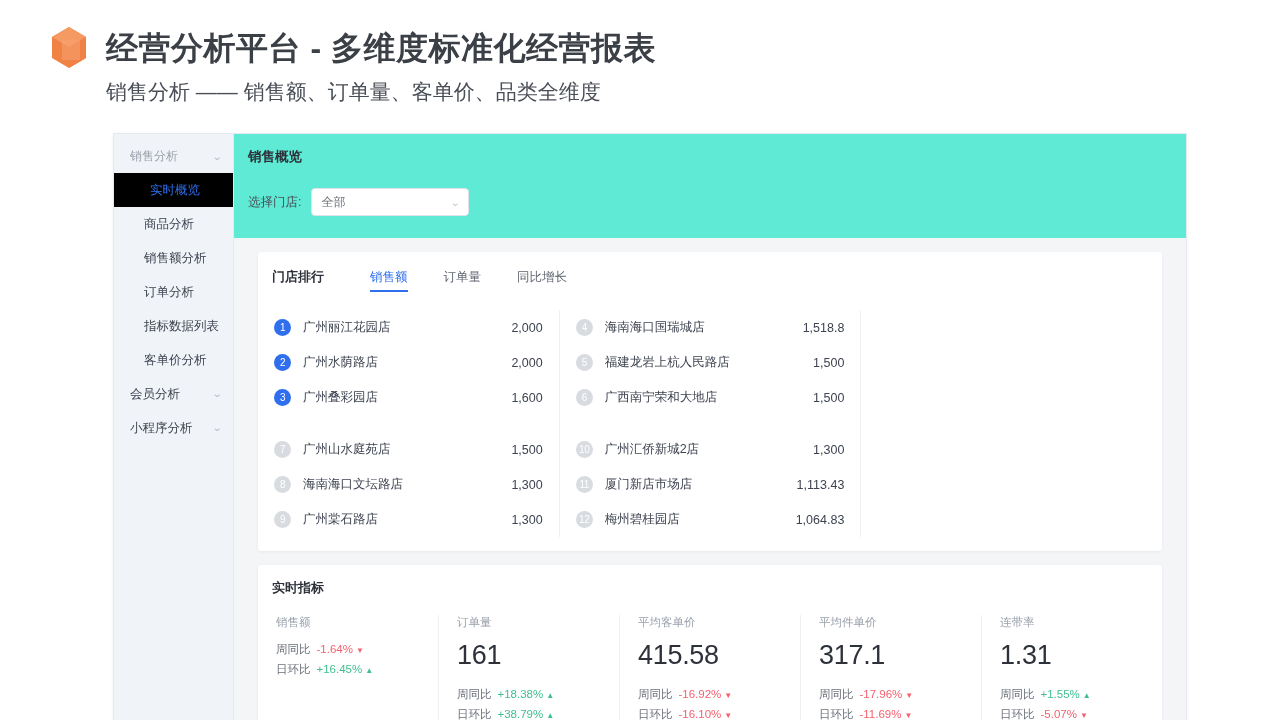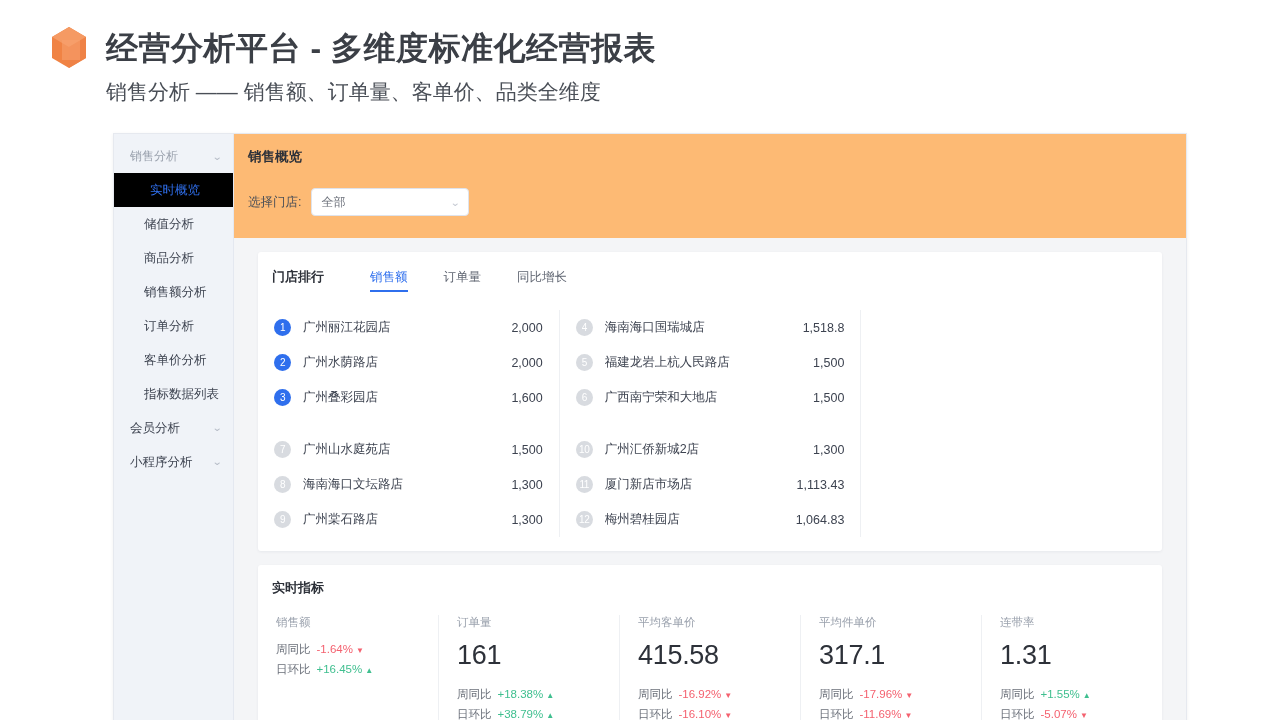--- a/index.html
+++ b/index.html
@@ -131,21 +131,21 @@
 
   
   .main {
     flex: 1 1 auto;
     display: flex;
     flex-direction: column;
     min-width: 0;
     background: #f4f5f7;
   }
   .main-head {
-    background: #fdba74;
+    background: #5eead4;
     padding: 14px 0 0 14px;
     flex: 0 0 auto;
     height: 104px;
     box-sizing: border-box;
   }
   .main-head-title {
     font-size: 13.5px;
     font-weight: bold;
     color: #2d3139;
     margin-bottom: 22px;
@@ -342,36 +342,33 @@
     <div class="sidebar">
       <div class="side-group-title">
         <span>销售分析</span>
         <span class="chev">⌄</span>
       </div>
 
       <div class="side-item active">
         <span>实时概览</span>
       </div>
       <div class="side-item">
-        <span>储值分析</span>
-      </div>
-      <div class="side-item">
         <span>商品分析</span>
       </div>
       <div class="side-item">
         <span>销售额分析</span>
       </div>
       <div class="side-item">
         <span>订单分析</span>
       </div>
       <div class="side-item">
+        <span>指标数据列表</span>
+      </div>
+      <div class="side-item">
         <span>客单价分析</span>
-      </div>
-      <div class="side-item">
-        <span>指标数据列表</span>
       </div>
 
       <div class="side-parent">
         <span>会员分析</span>
         <span class="chev">⌄</span>
       </div>
       <div class="side-parent">
         <span>小程序分析</span>
         <span class="chev">⌄</span>
       </div>

